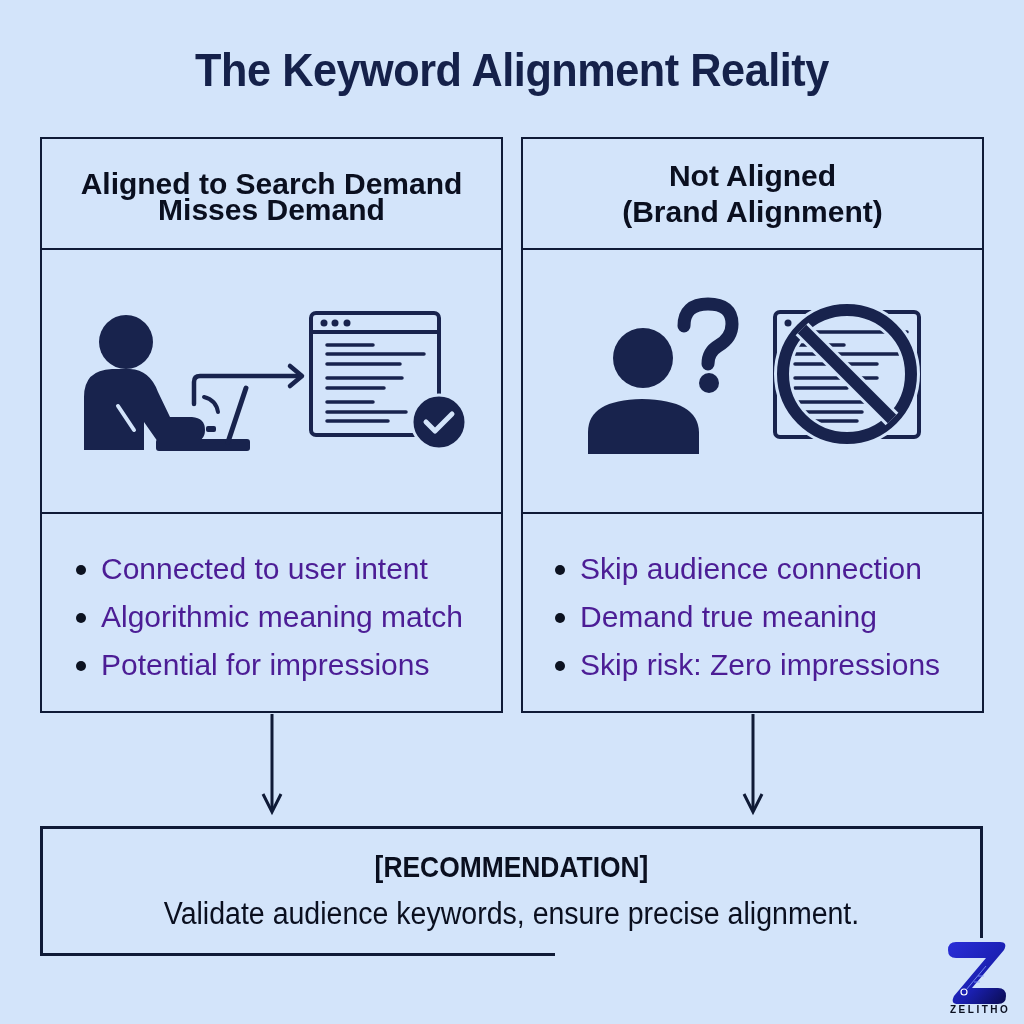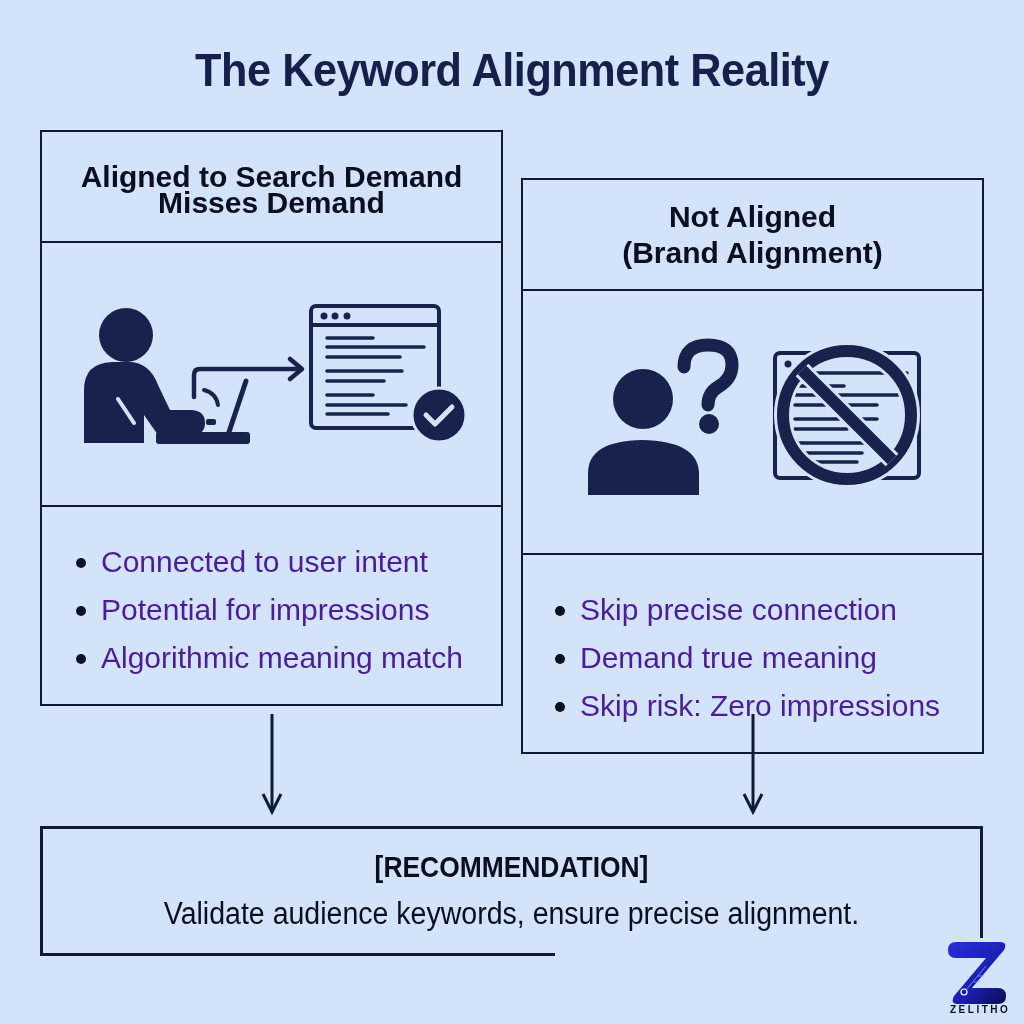--- a/index.html
+++ b/index.html
@@ -8,25 +8,25 @@
     background: #d3e4fa;
     font-family: "Liberation Sans", "DejaVu Sans", sans-serif;
     color: #0c1530;
   }
   .title {
     position: absolute; left: 0; top: 42px; width: 1024px; text-align: center;
     font-size: 47px; font-weight: bold; color: #15214a; letter-spacing: -0.5px;
     transform: scaleX(0.92);
   }
   .panel {
-    position: absolute; top: 130px; height: 576px;
+    position: absolute; top: 137px; height: 576px;
     border: 2.5px solid #0f1a36; box-sizing: border-box; padding-left: 9px;
   }
   .panel.left { left: 40px; width: 463px; }
-  .panel.right { left: 521px; width: 463px; margin-top: 48px; }
+  .panel.right { left: 521px; width: 463px; }
   .ph {
     position: absolute; left: 0; right: 0; top: 0; height: 109px;
     border-bottom: 2.5px solid #0f1a36;
     display: flex; flex-direction: column; align-items: center; justify-content: center;
     font-weight: bold; font-size: 30px; line-height: 36px; color: #0a0f1f;
   }
   .ph-left .l1 { margin-top: 6px; }
   .ph-left .l2 { margin-top: -10px; }
   .picon { position: absolute; left: 0; right: 0; top: 109px; height: 264px; border-bottom: 2.5px solid #0f1a36; }
   .plist {
@@ -107,22 +107,22 @@
         <line x1="325" y1="419" x2="386" y2="419"></line>
       </g>
 
       <circle cx="437" cy="420" r="27" fill="#18234d" stroke="#d3e4fa" stroke-width="3"></circle>
       <path d="M424 420 L433 429 L450 412" stroke="#d3e4fa" stroke-width="5" fill="none" stroke-linecap="round" stroke-linejoin="round"></path>
     </svg>
   </div>
   <div class="plist">
     <ul>
       <li><span class="dot"></span><span>Connected to user intent</span></li>
+      <li><span class="dot"></span><span>Algorithmic meaning match</span></li>
       <li><span class="dot"></span><span>Potential for impressions</span></li>
-      <li><span class="dot"></span><span>Algorithmic meaning match</span></li>
     </ul>
   </div>
 </div>
 
 <div class="panel right">
   <div class="ph">
     <div>Not Aligned</div>
     <div>(Brand Alignment)</div>
   </div>
   <div class="picon">
@@ -151,21 +151,21 @@
       </g>
 
       <circle cx="845" cy="372" r="64" fill="none" stroke="#d3e4fa" stroke-width="18"></circle>
       <circle cx="845" cy="372" r="64" fill="none" stroke="#18234d" stroke-width="12"></circle>
       <line x1="800" y1="327" x2="890" y2="417" stroke="#d3e4fa" stroke-width="18"></line>
       <line x1="800" y1="327" x2="890" y2="417" stroke="#18234d" stroke-width="12"></line>
     </svg>
   </div>
   <div class="plist">
     <ul>
-      <li><span class="dot"></span><span>Skip precise connection</span></li>
+      <li><span class="dot"></span><span>Skip audience connection</span></li>
       <li><span class="dot"></span><span>Demand true meaning</span></li>
       <li><span class="dot"></span><span>Skip risk: Zero impressions</span></li>
     </ul>
   </div>
 </div>
 
 <svg class="arrow" style="left:258px;top:712px" width="28" height="106">
   <line x1="14" y1="2" x2="14" y2="98" stroke="#0f1a36" stroke-width="3"></line>
   <path d="M5 82 L14 100 L23 82" stroke="#0f1a36" stroke-width="3" fill="none" stroke-linejoin="miter"></path>
 </svg>

